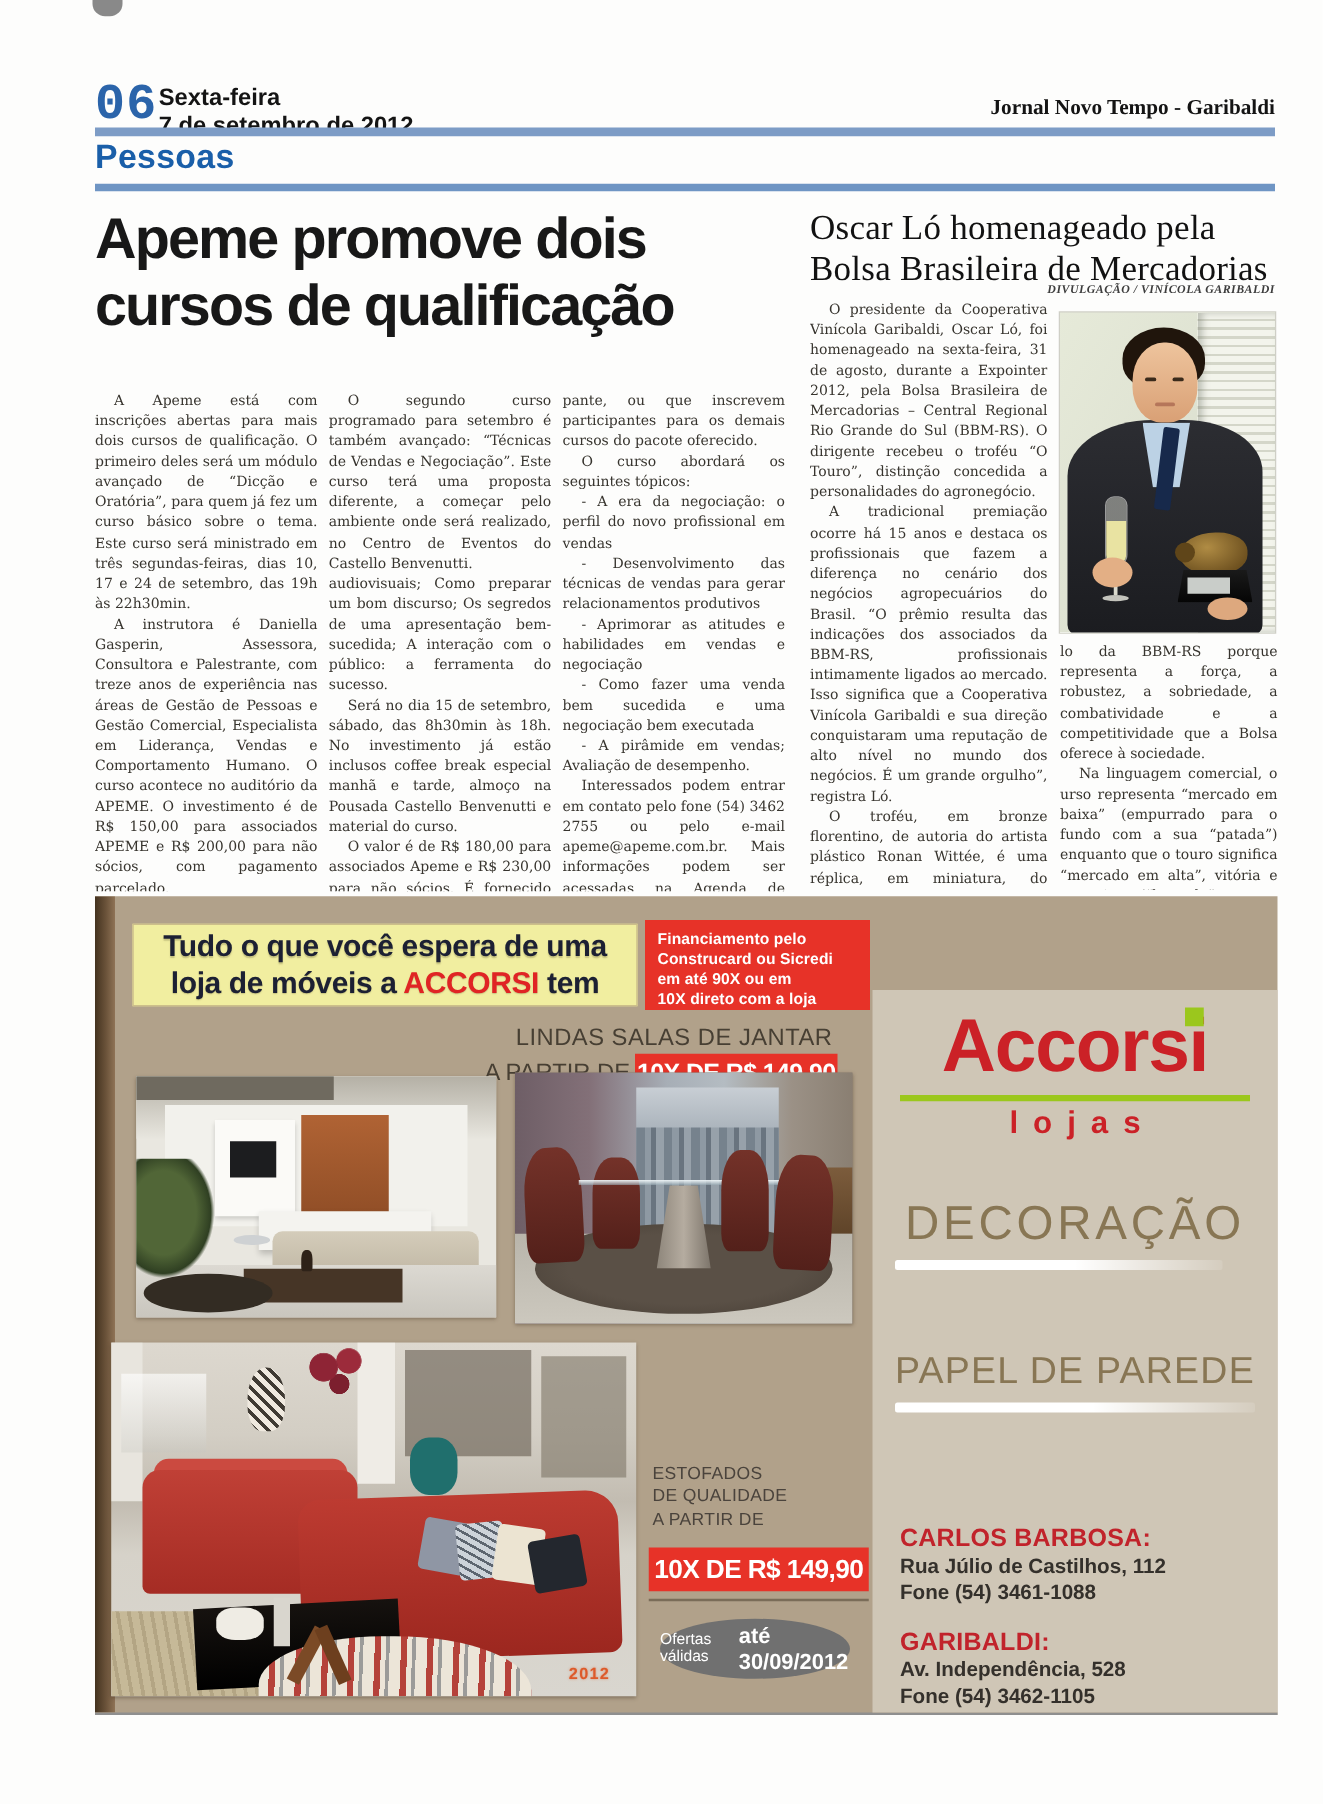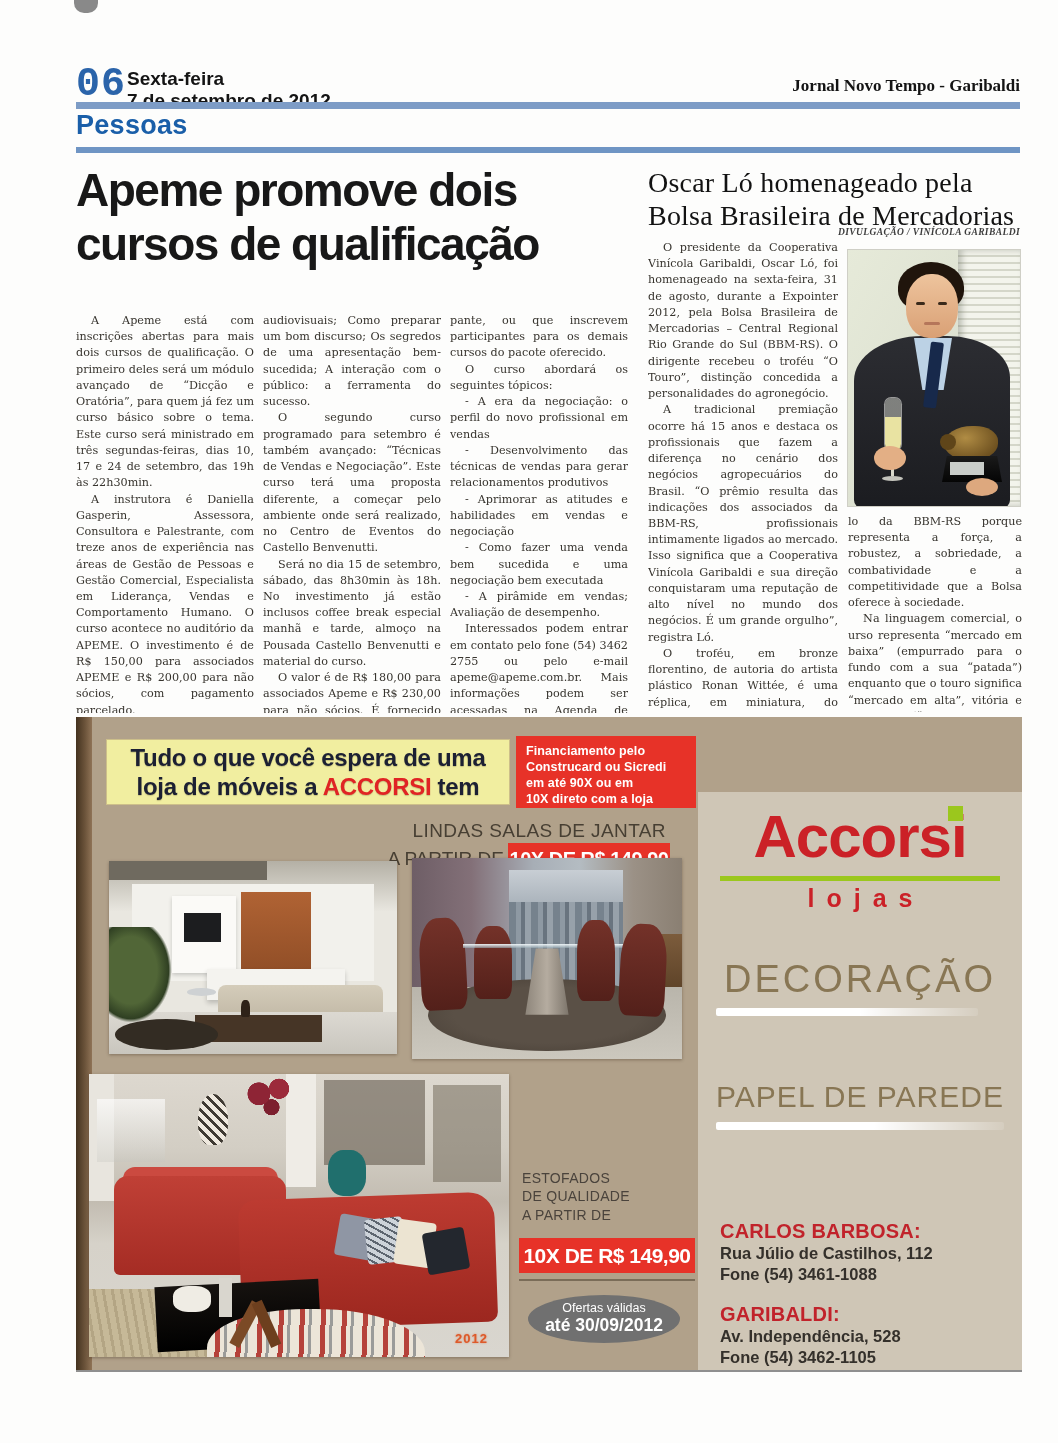--- a/index.html
+++ b/index.html
@@ -61,21 +61,21 @@
   .ad-financing { left:440px; top:19px; width:180px; height:72px; background:#e73228; padding:7px 10px; }
   .fin-line { color:#ffffff; font-weight:bold; font-size:12.5px; line-height:1.28; letter-spacing:0.1px; }
   .lindas { left:310px; top:103px; width:280px; text-align:right; font-size:19px; color:#473f33; letter-spacing:0.4px; }
   .apartir1 { left:300px; top:131px; width:128px; text-align:right; font-size:19px; color:#473f33; }
   .pricebox { background:#e73228; color:#ffffff; font-weight:bold; text-align:center; letter-spacing:-0.5px; }
   .pricebox1 { left:432px; top:126px; width:162px; height:33px; font-size:20px; line-height:33px; }
   .pricebox2 { left:443px; top:521px; width:176px; height:35px; font-size:21px; line-height:35px; }
   .price-rule { left:443px; top:562px; width:176px; height:2px; background:#7a6c58; }
   .estofados { left:446px; top:452px; }
   .esto-line { font-size:14px; line-height:1.32; color:#4a433c; letter-spacing:0.3px; }
-  .validity { left:452px; top:578px; width:152px; height:48px; background:#707070; border-radius:50%; display:flex; flex-direction:column; justify-content:center; align-items:center; }
+  .validity { left:452px; top:578px; width:152px; height:48px; background:#707070; border-radius:50%; display:flex; flex-direction:row; justify-content:center; align-items:center; }
   .val1 { color:#fff; font-size:12.5px; line-height:1.1; }
   .val2 { color:#fff; font-size:17.5px; font-weight:bold; line-height:1.2; }
 
   
   .adphoto { overflow:hidden; box-shadow:0 1px 3px rgba(60,45,30,.4); }
   .adphoto div { position:absolute; }
 
   
   .living { left:33px; top:144px; width:288px; height:193px; background:#e9e7e0; }
   .lv-ceiling { left:0; top:0; width:100%; height:26%; background:linear-gradient(180deg,#b4b0a5,#e8e6df); }
@@ -173,22 +173,22 @@
 
   <h1 class="abs headline"><span>Apeme promove dois</span><br><span>cursos de qualificação</span></h1>
 
   <div class="abs newscol ncol1">
 
   <p class="para">A Apeme está com inscrições abertas para mais dois cursos de qualificação. O primeiro deles será um módulo avançado de “Dicção e Oratória”, para quem já fez um curso básico sobre o tema. Este curso será ministrado em três segundas-feiras, dias 10, 17 e 24 de setembro, das 19h às 22h30min.</p>
       <p class="para">A instrutora é Daniella Gasperin, Assessora, Consultora e Palestrante, com treze anos de experiência nas áreas de Gestão de Pessoas e Gestão Comercial, Especialista em Liderança, Vendas e Comportamento Humano. O curso acontece no auditório da APEME. O investimento é de R$ 150,00 para associados APEME e R$ 200,00 para não sócios, com pagamento parcelado.</p>
     </div>
   <div class="abs newscol ncol2">
 
-  <p class="para cont">audiovisuais; Como preparar um bom discurso; Os segredos de uma apresentação bem-sucedida; A interação com o público: a ferramenta do sucesso.</p>
-      <p class="para">O segundo curso programado para setembro é também avançado: “Técnicas de Vendas e Negociação”. Este curso terá uma proposta diferente, a começar pelo ambiente onde será realizado, no Centro de Eventos do Castello Benvenutti.</p>
+  <p class="para">O segundo curso programado para setembro é também avançado: “Técnicas de Vendas e Negociação”. Este curso terá uma proposta diferente, a começar pelo ambiente onde será realizado, no Centro de Eventos do Castello Benvenutti.</p>
+      <p class="para cont">audiovisuais; Como preparar um bom discurso; Os segredos de uma apresentação bem-sucedida; A interação com o público: a ferramenta do sucesso.</p>
       <p class="para">Será no dia 15 de setembro, sábado, das 8h30min às 18h. No investimento já estão inclusos coffee break especial manhã e tarde, almoço na Pousada Castello Benvenutti e material do curso.</p>
       <p class="para">O valor é de R$ 180,00 para associados Apeme e R$ 230,00 para não sócios. É fornecido desconto para as empresas que inscreverem mais de um partici-</p>
     </div>
   <div class="abs newscol ncol3">
 
   <p class="para cont">pante, ou que inscrevem participantes para os demais cursos do pacote oferecido.</p>
       <p class="para">O curso abordará os seguintes tópicos:</p>
       <p class="para">- A era da negociação: o perfil do novo profissional em vendas</p>
       <p class="para">- Desenvolvimento das técnicas de vendas para gerar relacionamentos produtivos</p>
       <p class="para">- Aprimorar as atitudes e habilidades em vendas e negociação</p>

